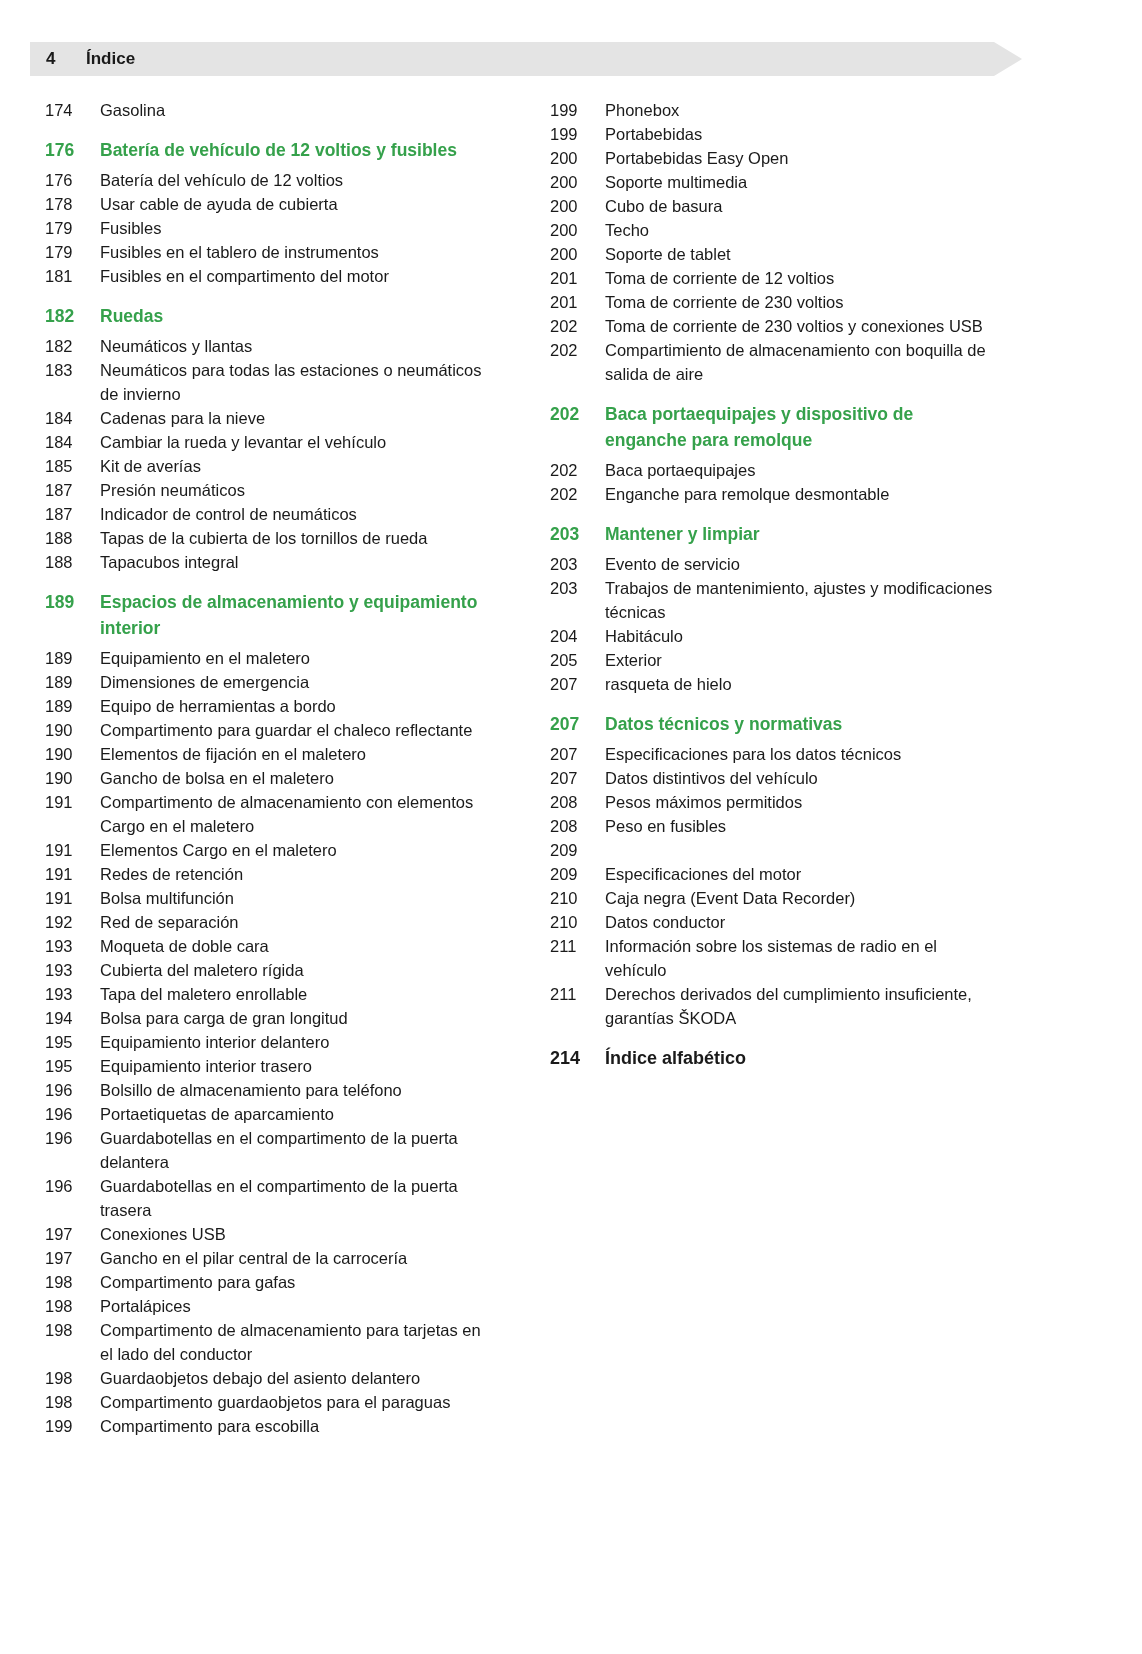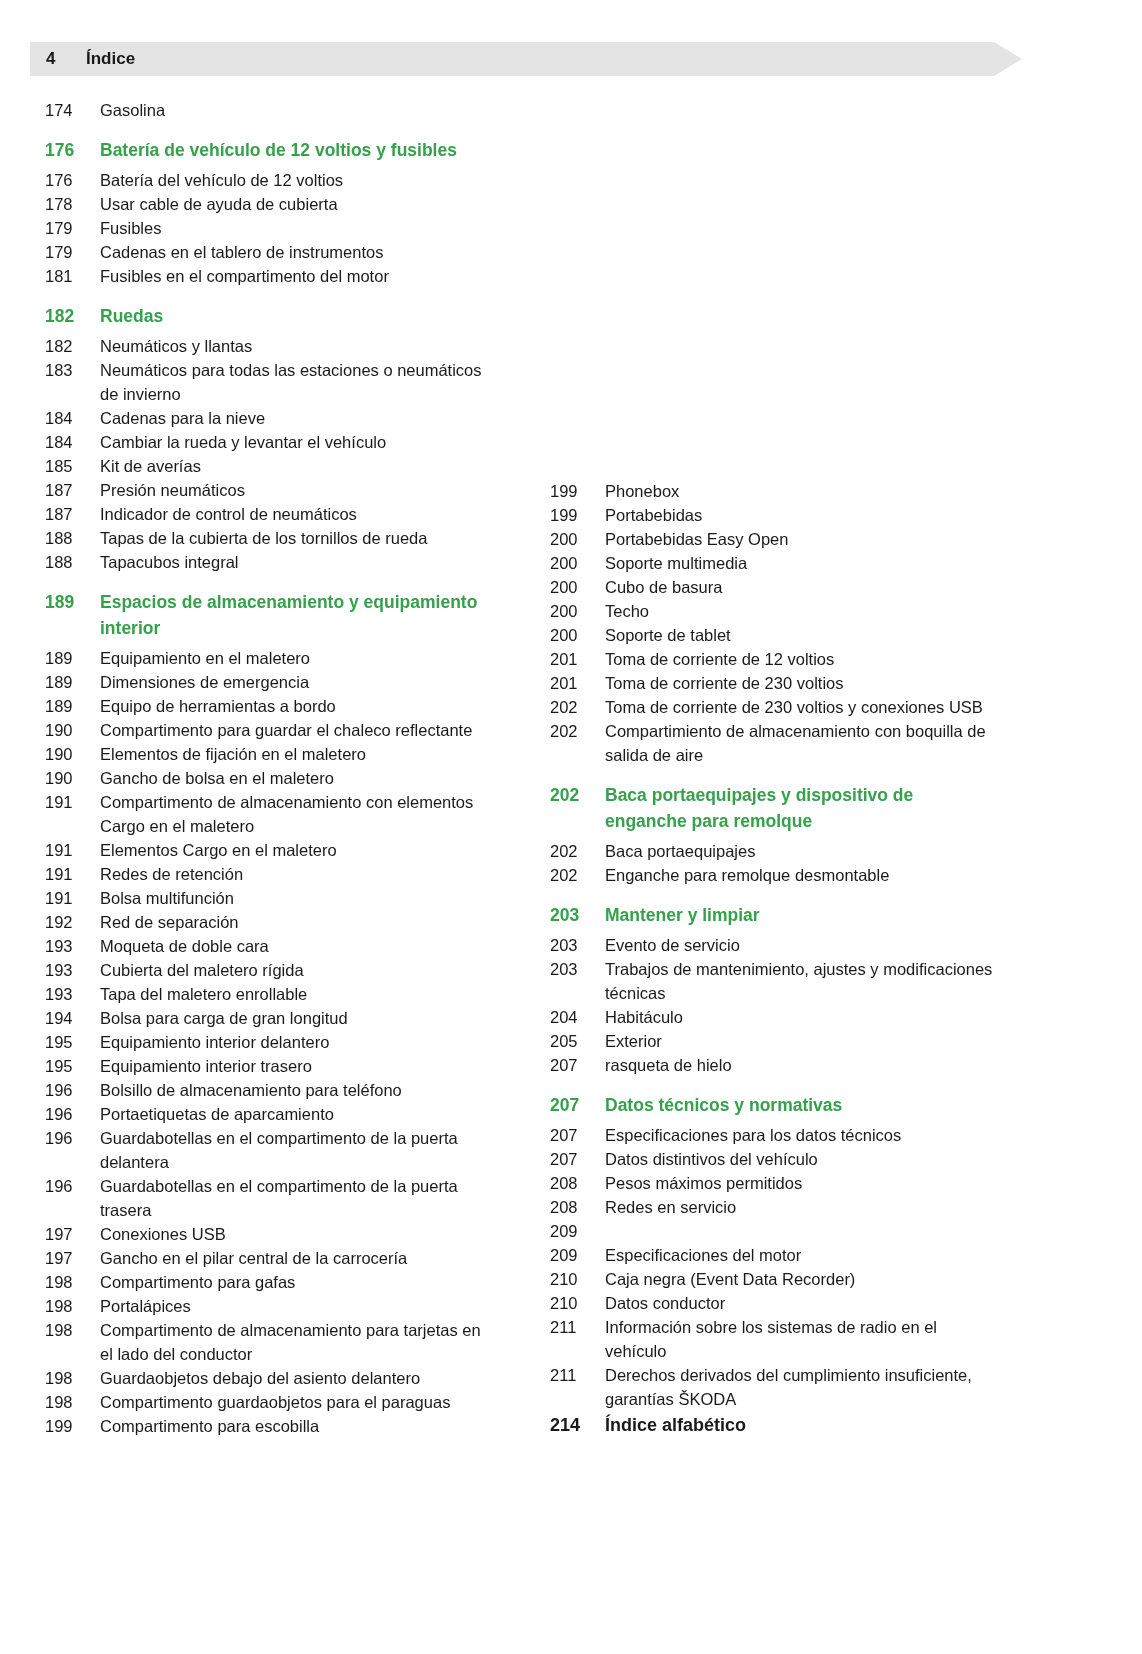--- a/index.html
+++ b/index.html
@@ -26,21 +26,20 @@
     font-weight: 700;
     font-size: 17px;
   }
   .header-bar .hnum { width: 40px; }
   .header-bar .htitle { }
 
   
   .columns {
     display: flex;
     padding: 22px 0 0 45px;
-    align-items: flex-end;
   }
   .col { width: 460px; }
   .col + .col { margin-left: 45px; }
 
   .row {
     display: flex;
     align-items: flex-start;
     font-size: 16.5px;
     line-height: 24px;
   }
@@ -60,21 +59,21 @@
     line-height: 26px;
     margin-top: 15px;
     margin-bottom: 5px;
   }
 
   .row.index {
     color: var(--text, #1a1a1a);
     font-weight: 700;
     font-size: 18px;
     line-height: 26px;
-    margin-top: 1px;
+    margin-top: 15px;
   }
 </style>
 </head>
 <body>
 
 <div class="page">
 
   <div class="header-bar">
     <span class="hnum">4</span>
     <span class="htitle">Índice</span>
@@ -97,21 +96,21 @@
         <div class="row entry">
           <span class="num">178</span>
           <span class="label">Usar cable de ayuda de cubierta</span>
         </div>
         <div class="row entry">
           <span class="num">179</span>
           <span class="label">Fusibles</span>
         </div>
         <div class="row entry">
           <span class="num">179</span>
-          <span class="label">Cadenas en el tablero de instrumentos</span>
+          <span class="label">Fusibles en el tablero de instrumentos</span>
         </div>
         <div class="row entry">
           <span class="num">181</span>
           <span class="label">Fusibles en el compartimento del motor</span>
         </div>
         <div class="row section">
           <span class="num">182</span>
           <span class="label">Ruedas</span>
         </div>
         <div class="row entry">
@@ -363,21 +362,21 @@
         <div class="row entry">
           <span class="num">207</span>
           <span class="label">Datos distintivos del vehículo</span>
         </div>
         <div class="row entry">
           <span class="num">208</span>
           <span class="label">Pesos máximos permitidos</span>
         </div>
         <div class="row entry">
           <span class="num">208</span>
-          <span class="label">Redes en servicio</span>
+          <span class="label">Peso en fusibles</span>
         </div>
         <div class="row entry">
           <span class="num">209</span>
         </div>
         <div class="row entry">
           <span class="num">209</span>
           <span class="label">Especificaciones del motor</span>
         </div>
         <div class="row entry">
           <span class="num">210</span>

